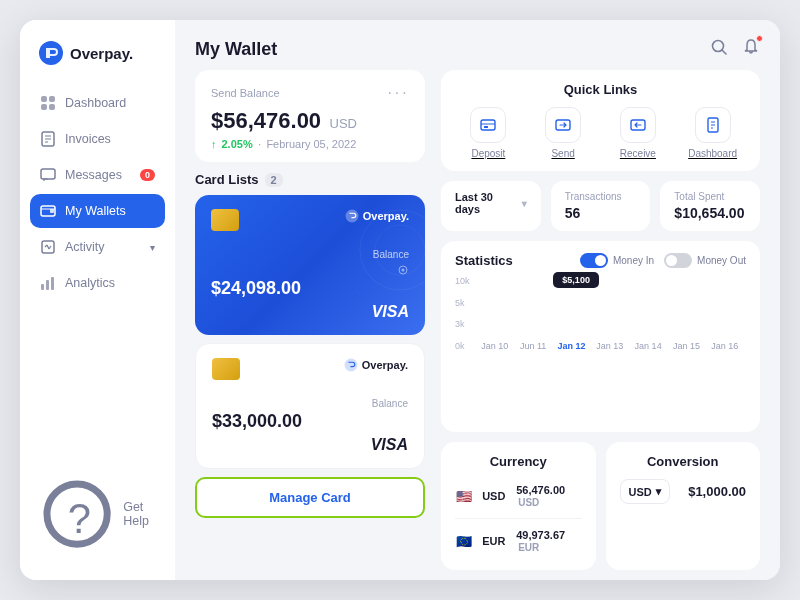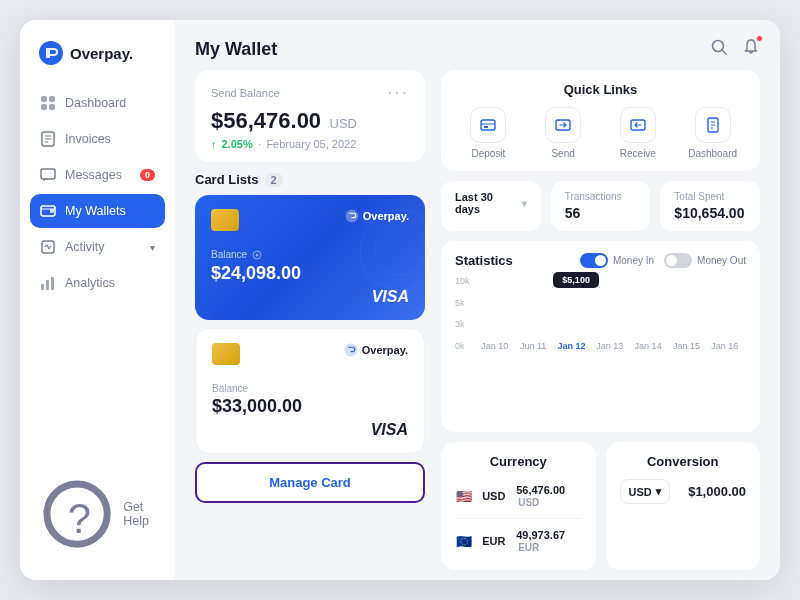--- a/index.html
+++ b/index.html
@@ -272,23 +272,24 @@
     .card-circles {
       position: absolute;
       right: -20px;
       top: 10px;
       opacity: 0.15;
     }
     .card-balance-label {
       font-size: 10px;
       opacity: 0.7;
       display: flex;
-      align-items: flex-start;
+      align-items: flex-end;
       gap: 4px;
       margin-bottom: 2px;
+      flex-direction: column;
     }
     .card-balance-amount {
       font-size: 18px;
       font-weight: 700;
     }
     .card-bottom {
       display: flex;
       justify-content: flex-end;
       margin-top: 4px;
     }
@@ -299,21 +300,21 @@
     }
     .blue .card-network { color: #fff; }
     .white .card-network { color: #1a1a2e; }
     .white .card-balance-amount { color: #1a1a2e; }
     .white .card-balance-label { color: #9aa0b8; opacity: 1; }
 
     
     .manage-card-btn {
       width: 100%;
       padding: 11px;
-      border: 2px solid #4c1d95;
+      border: 2px solid #84cc16;
       border-radius: 10px;
       background: #fff;
       color: #2563eb;
       font-size: 13px;
       font-weight: 700;
       cursor: pointer;
       text-align: center;
       transition: background 0.15s;
     }
 
@@ -335,20 +336,21 @@
       display: flex;
       gap: 8px;
     }
     .quick-link-item {
       flex: 1;
       display: flex;
       flex-direction: column;
       align-items: center;
       gap: 5px;
       cursor: pointer;
+      text-decoration: underline;
     }
     .quick-link-icon {
       width: 36px;
       height: 36px;
       border-radius: 10px;
       border: 1.5px solid #e8eaf0;
       display: flex;
       align-items: center;
       justify-content: center;
       font-size: 16px;

